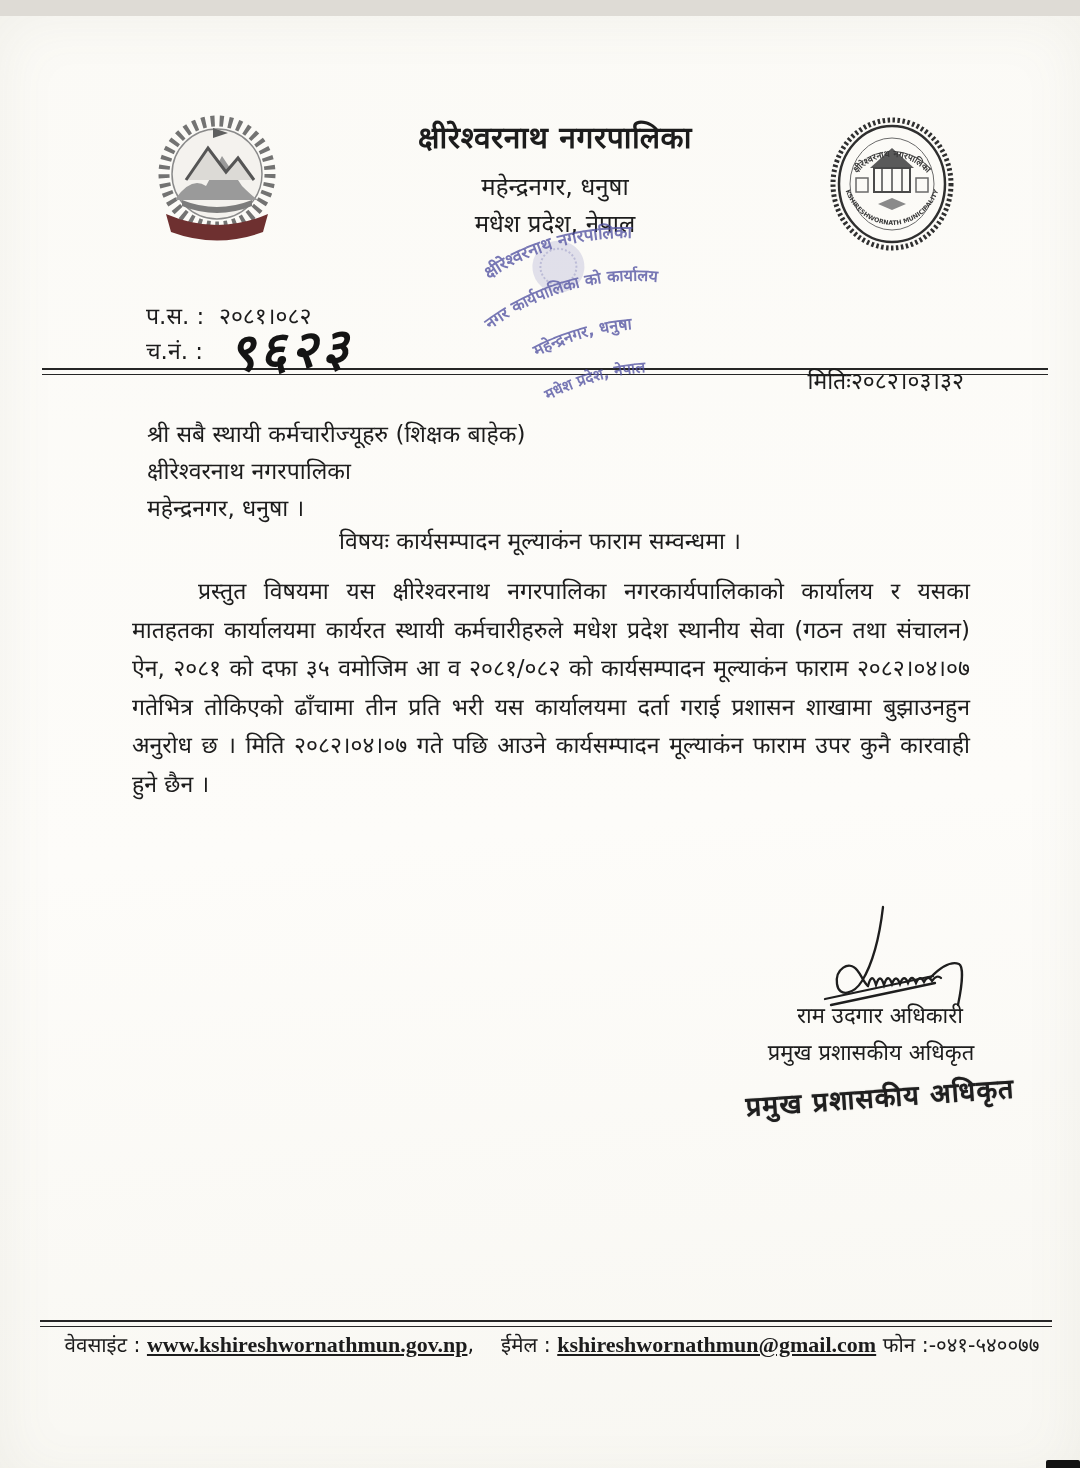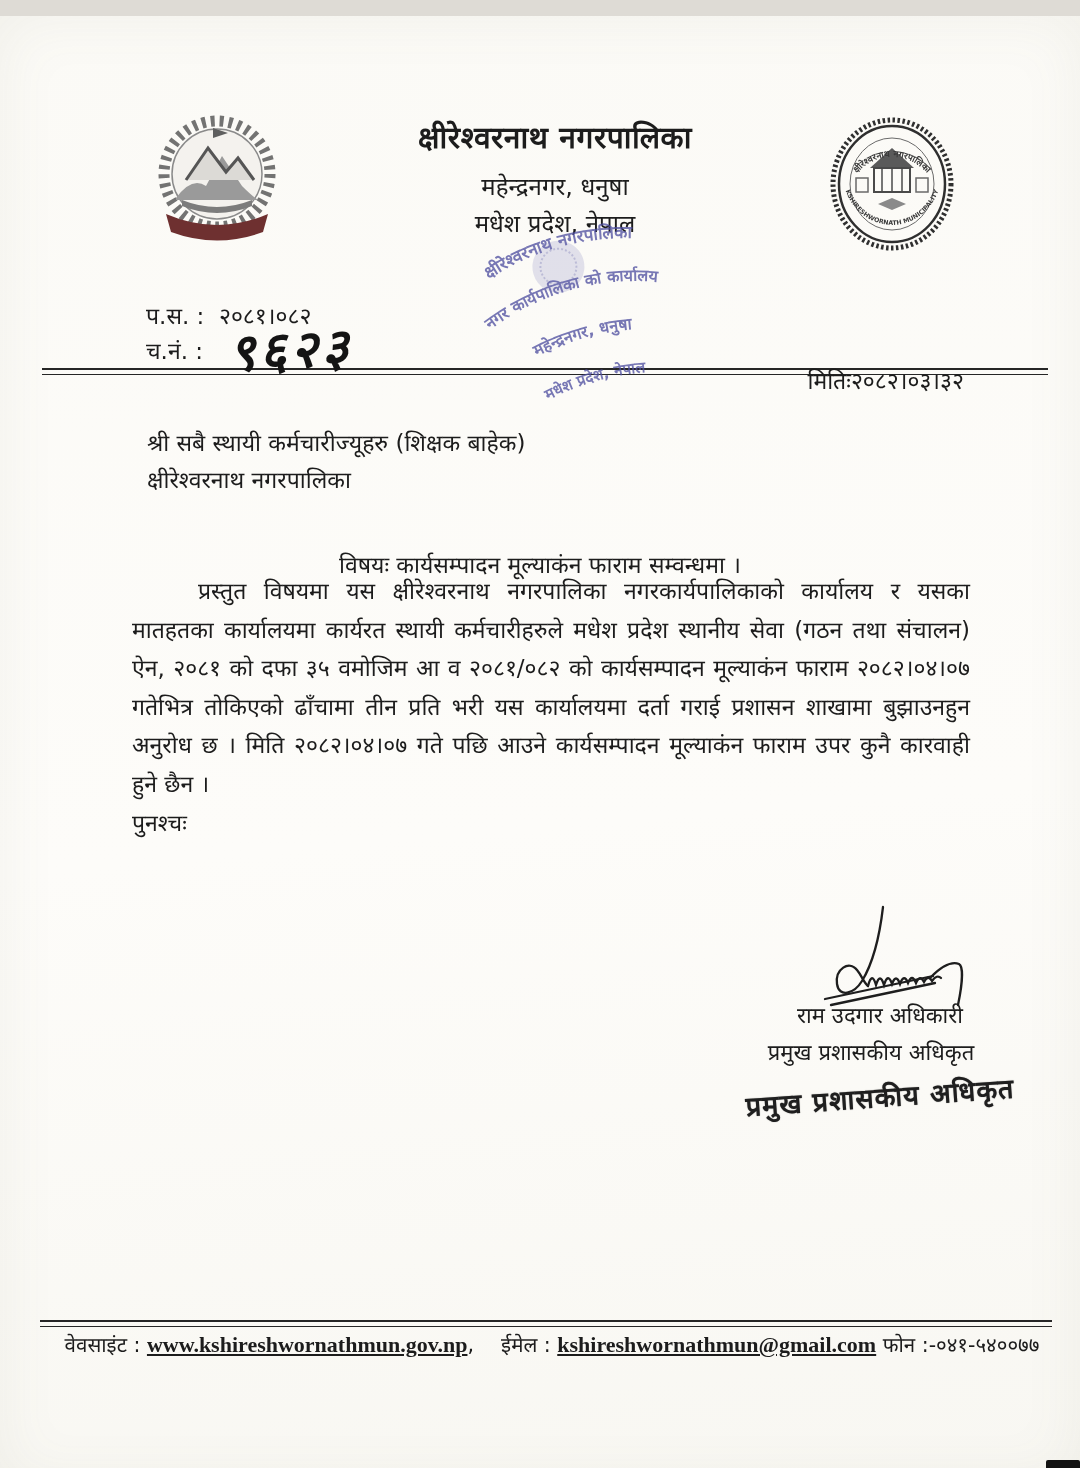--- a/index.html
+++ b/index.html
@@ -23,22 +23,22 @@
   .handwritten {
     position:absolute; left:228px; top:296px; z-index:6;
     font-size:52px; font-style:italic; font-weight:bold;
     transform:rotate(-3deg); letter-spacing:4px; color:#141414;
   }
   .rule { position:absolute; height:4px;
     border-top:2.5px solid #262626; border-bottom:1.5px solid #262626; }
   .rule-top    { top:352px; left:42px;  right:32px; }
   .rule-bottom { top:1304px; left:40px; right:28px; }
   .date-line { position:absolute; right:116px; top:348px; font-size:23px; }
-  .addressee { position:absolute; left:147px; top:409px; font-size:23px; line-height:37px; }
-  .subject   { position:absolute; left:0; top:532px; width:100%; text-align:center; font-size:23px; }
+  .addressee { position:absolute; left:147px; top:400px; font-size:23px; line-height:37px; }
+  .subject   { position:absolute; left:0; top:508px; width:100%; text-align:center; font-size:23px; }
   .body-block{ position:absolute; left:132px; top:556px; width:838px;
                font-size:23px; line-height:38.5px; text-align:justify; }
   .body-block p { margin:0; text-indent:66px; }
   .ps-label  { margin-top:1px; }
   .ps-item   { }
   .sig-block { position:absolute; left:730px; top:885px; width:300px; text-align:center; font-size:22px; }
   .sig-svg   { display:block; margin:0 auto -14px auto; }
   .sig-name  { white-space:nowrap; }
   .sig-desig { margin-top:7px; white-space:nowrap; margin-left:-18px; }
   .sig-stamp { margin-top:12px; font-size:27px; font-weight:bold; letter-spacing:1px;
@@ -125,27 +125,27 @@
   </div>
   <span class="handwritten">९६२३</span>
 
   <div class="rule rule-top"></div>
 
   <div class="date-line">मितिः२०८२।०३।३२</div>
 
   <div class="addressee">
     <div>श्री सबै स्थायी कर्मचारीज्यूहरु (शिक्षक बाहेक)</div>
     <div>क्षीरेश्वरनाथ नगरपालिका</div>
+    <div>महेन्द्रनगर, धनुषा ।</div>
   </div>
 
   <div class="subject">विषयः कार्यसम्पादन मूल्याकंन फाराम सम्वन्धमा ।</div>
 
   <div class="body-block">
     <p>प्रस्तुत विषयमा यस क्षीरेश्वरनाथ नगरपालिका नगरकार्यपालिकाको कार्यालय र यसका मातहतका कार्यालयमा कार्यरत स्थायी कर्मचारीहरुले मधेश प्रदेश स्थानीय सेवा (गठन तथा संचालन) ऐन, २०८१ को दफा ३५ वमोजिम आ व २०८१/०८२ को  कार्यसम्पादन मूल्याकंन फाराम २०८२।०४।०७ गतेभित्र तोकिएको ढाँचामा तीन प्रति भरी यस कार्यालयमा दर्ता गराई प्रशासन शाखामा बुझाउनहुन अनुरोध छ । मिति २०८२।०४।०७ गते पछि आउने कार्यसम्पादन मूल्याकंन फाराम उपर कुनै कारवाही हुने छैन ।</p>
-    <div class="ps-label">पुनश्चः</div>
   </div>
 
   <div class="sig-block">
     <svg class="sig-svg" width="190" height="112" viewBox="0 0 190 112">
       <g stroke="#1e1e1e" stroke-width="2.3" fill="none" stroke-linecap="round">
         <path d="M 98 6 C 95 32 88 62 77 80 C 69 93 54 97 52 83 C 50 68 64 59 72 69 C 77 75 79 82 83 85"></path>
         <path d="M 83 85 q 4 -15 8 -1 q 4 -13 8 0 q 4 -13 8 -1 q 4 -11 8 0 q 4 -11 8 -1 q 4 -10 8 0 q 4 -9 8 -1 q 4 -8 8 -1 q 5 -7 9 -3"></path>
         <path d="M 146 76 C 156 66 166 60 174 63 C 178 65 178 80 173 104"></path>
         <path d="M 40 98 L 148 75"></path>
         <path d="M 46 104 L 150 82"></path>

